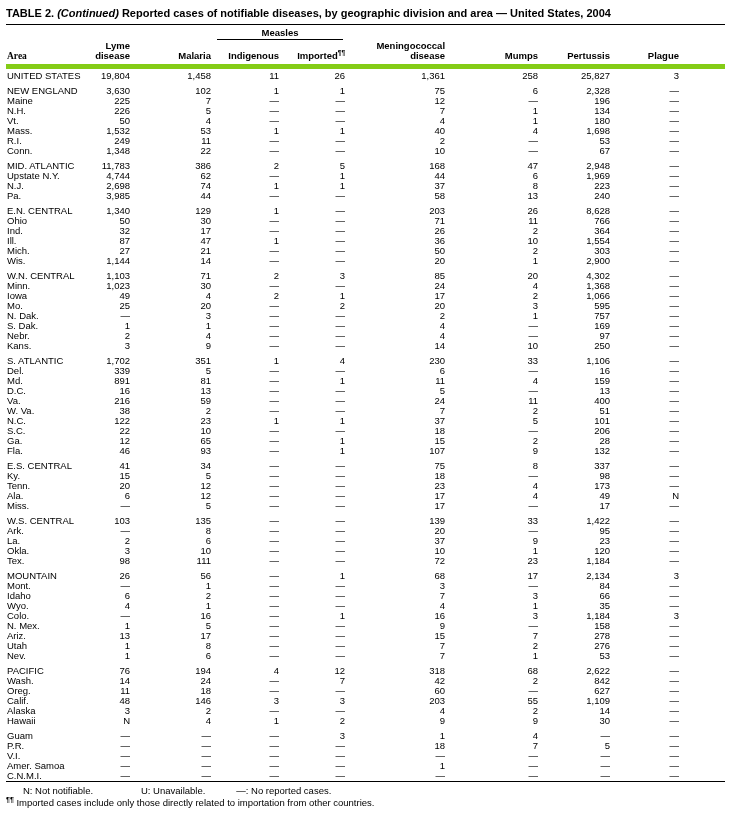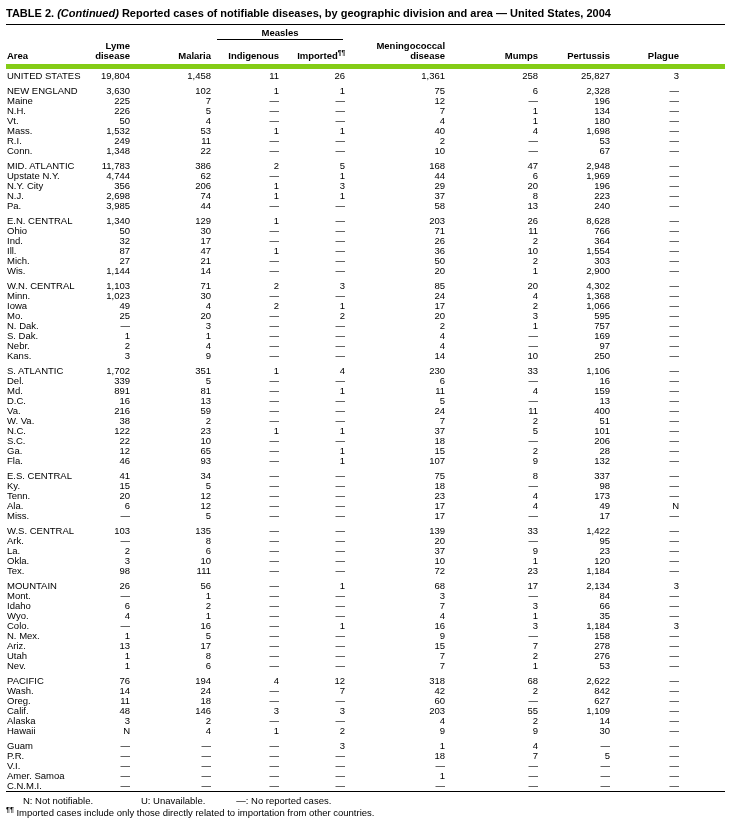--- a/index.html
+++ b/index.html
@@ -27,21 +27,21 @@
     display: block; border-bottom: 1px solid #000;
     padding-bottom: 1px; margin: 0 4px;
   }
 
   .heads th {
     vertical-align: bottom; text-align: right;
     padding: 1px 2px 3px 0;
     white-space: pre-line; line-height: 10px;
     border-bottom: 5px solid #84cc16;
   }
-  .heads th.area { text-align: left; padding-left: 1px; }
+  .heads th.area { text-align: left; padding-left: 1px; font-family: Liberation Serif, serif; }
 
   sup.fnmark { font-size: 6.5px; vertical-align: super; line-height: 0; }
 
   tbody td {
     font-size: 9.5px; line-height: 10px; height: 10px;
     padding: 0 2px 0 0; text-align: right; white-space: nowrap;
   }
   tbody td:first-child { text-align: left; padding-left: 1px; }
   tbody tr:first-child td { padding-top: 2px; height: 12px; }
   tbody tr.spacer td { height: 5px; line-height: 5px; font-size: 2px; padding: 0; }
@@ -227,32 +227,20 @@
             <td>62</td>
             <td>—</td>
             <td>1</td>
             <td>44</td>
             <td>6</td>
             <td>1,969</td>
             <td>—</td>
             <td></td>
           </tr>
           <tr>
-            <td>N.Y. City</td>
-            <td>356</td>
-            <td>206</td>
-            <td>1</td>
-            <td>3</td>
-            <td>29</td>
-            <td>20</td>
-            <td>196</td>
-            <td>—</td>
-            <td></td>
-          </tr>
-          <tr>
             <td>N.J.</td>
             <td>2,698</td>
             <td>74</td>
             <td>1</td>
             <td>1</td>
             <td>37</td>
             <td>8</td>
             <td>223</td>
             <td>—</td>
             <td></td>

